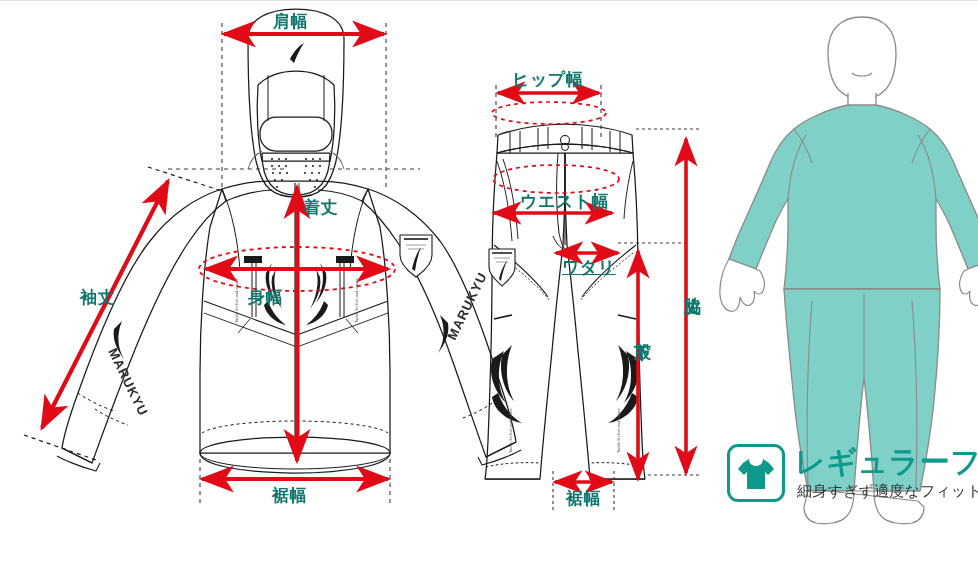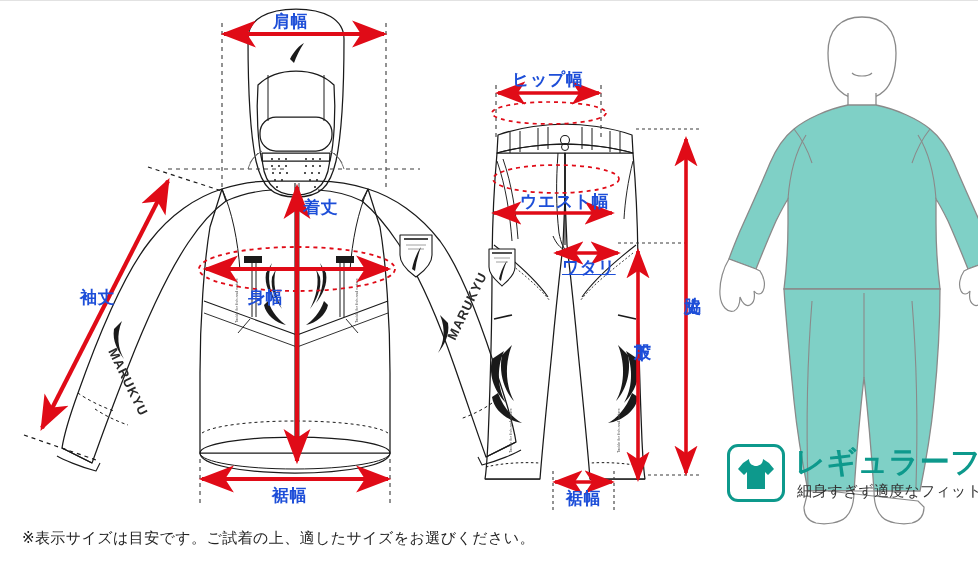--- a/index.html
+++ b/index.html
@@ -65,21 +65,21 @@
     position: absolute;
     left: 70px;
     top: 38px;
     font-size: 15px;
     color: #333333;
     letter-spacing: 0.2px;
     white-space: nowrap;
   }
   .lbl {
     position: absolute;
-    color: #1d4ed8;
+    color: #0f766e;
     font-weight: bold;
     font-size: 17px;
     letter-spacing: 0.5px;
     white-space: nowrap;
     line-height: 1;
   }
   .lbl-v {
     writing-mode: vertical-rl;
     text-orientation: upright;
     letter-spacing: 1px;
@@ -445,15 +445,14 @@
     <div class="icon-box">
       <svg width="52" height="52" viewBox="0 0 52 52">
         <path d="M19,12 L13,16 L8,22 L14,28 L17,25 L17,42 L35,42 L35,25 L38,28 L44,22 L39,16 L33,12
                  C33,17 29,19 26,19 C23,19 19,17 19,12 Z" fill="#0d998c"></path>
       </svg>
     </div>
     <div class="fit-title">レギュラーフィット</div>
     <div class="fit-sub">細身すぎず適度なフィット感</div>
   </div>
 
-  <div class="footnote">※表示サイズは目安です。ご試着の上、適したサイズをお選びください。</div>
 
 </div>
 
 </body></html>

